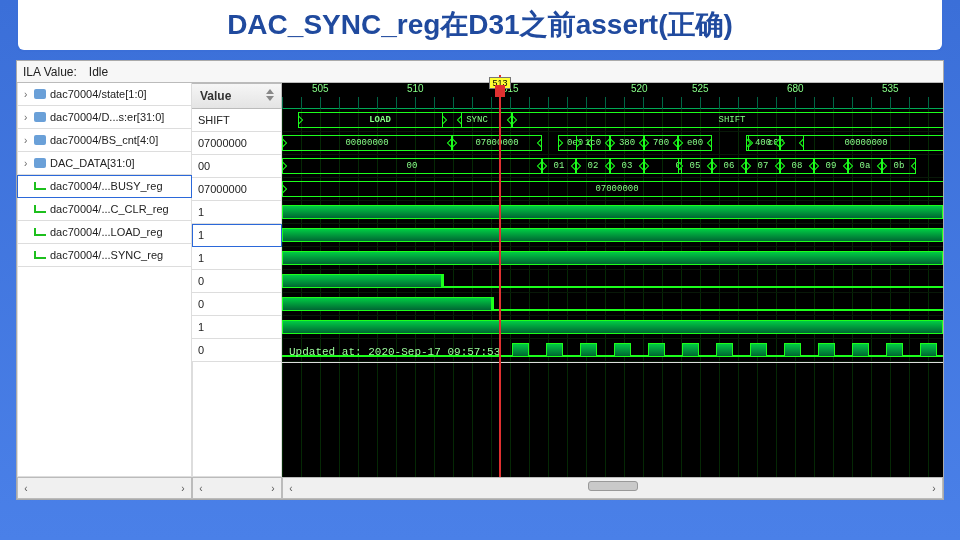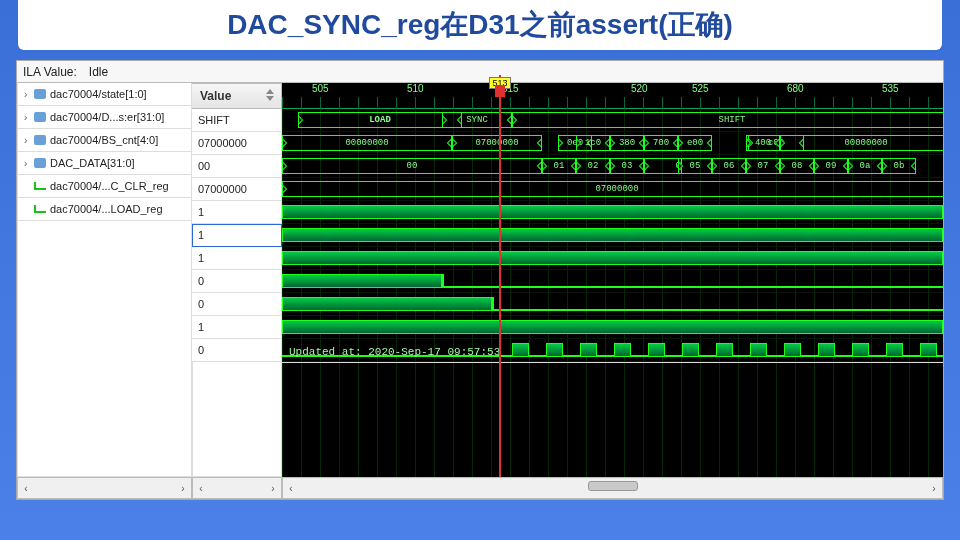--- a/index.html
+++ b/index.html
@@ -113,29 +113,39 @@
         <div class="sigcell">
             <span class="exp">›</span>
             <span class="ico bus"></span>
             <span>dac70004/BS_cnt[4:0]</span>
           </div>
         <div class="sigcell">
             <span class="exp">›</span>
             <span class="ico bus"></span>
             <span>DAC_DATA[31:0]</span>
           </div>
+        <div class="sigcell sel">
+            <span class="exp"></span>
+            <span class="ico bit"></span>
+            <span>dac70004/...BUSY_reg</span>
+          </div>
         <div class="sigcell">
             <span class="exp"></span>
             <span class="ico bit"></span>
             <span>dac70004/...C_CLR_reg</span>
           </div>
         <div class="sigcell">
             <span class="exp"></span>
             <span class="ico bit"></span>
             <span>dac70004/...LOAD_reg</span>
+          </div>
+        <div class="sigcell">
+            <span class="exp"></span>
+            <span class="ico bit"></span>
+            <span>dac70004/...SYNC_reg</span>
           </div>
         <div class="filler"></div>
       </div>
 
       <div class="col-value">
         <div class="hdr">
           <span>Value</span>
           <span class="sort"></span>
         </div>
         <div class="sigcell valcell">SHIFT</div>

